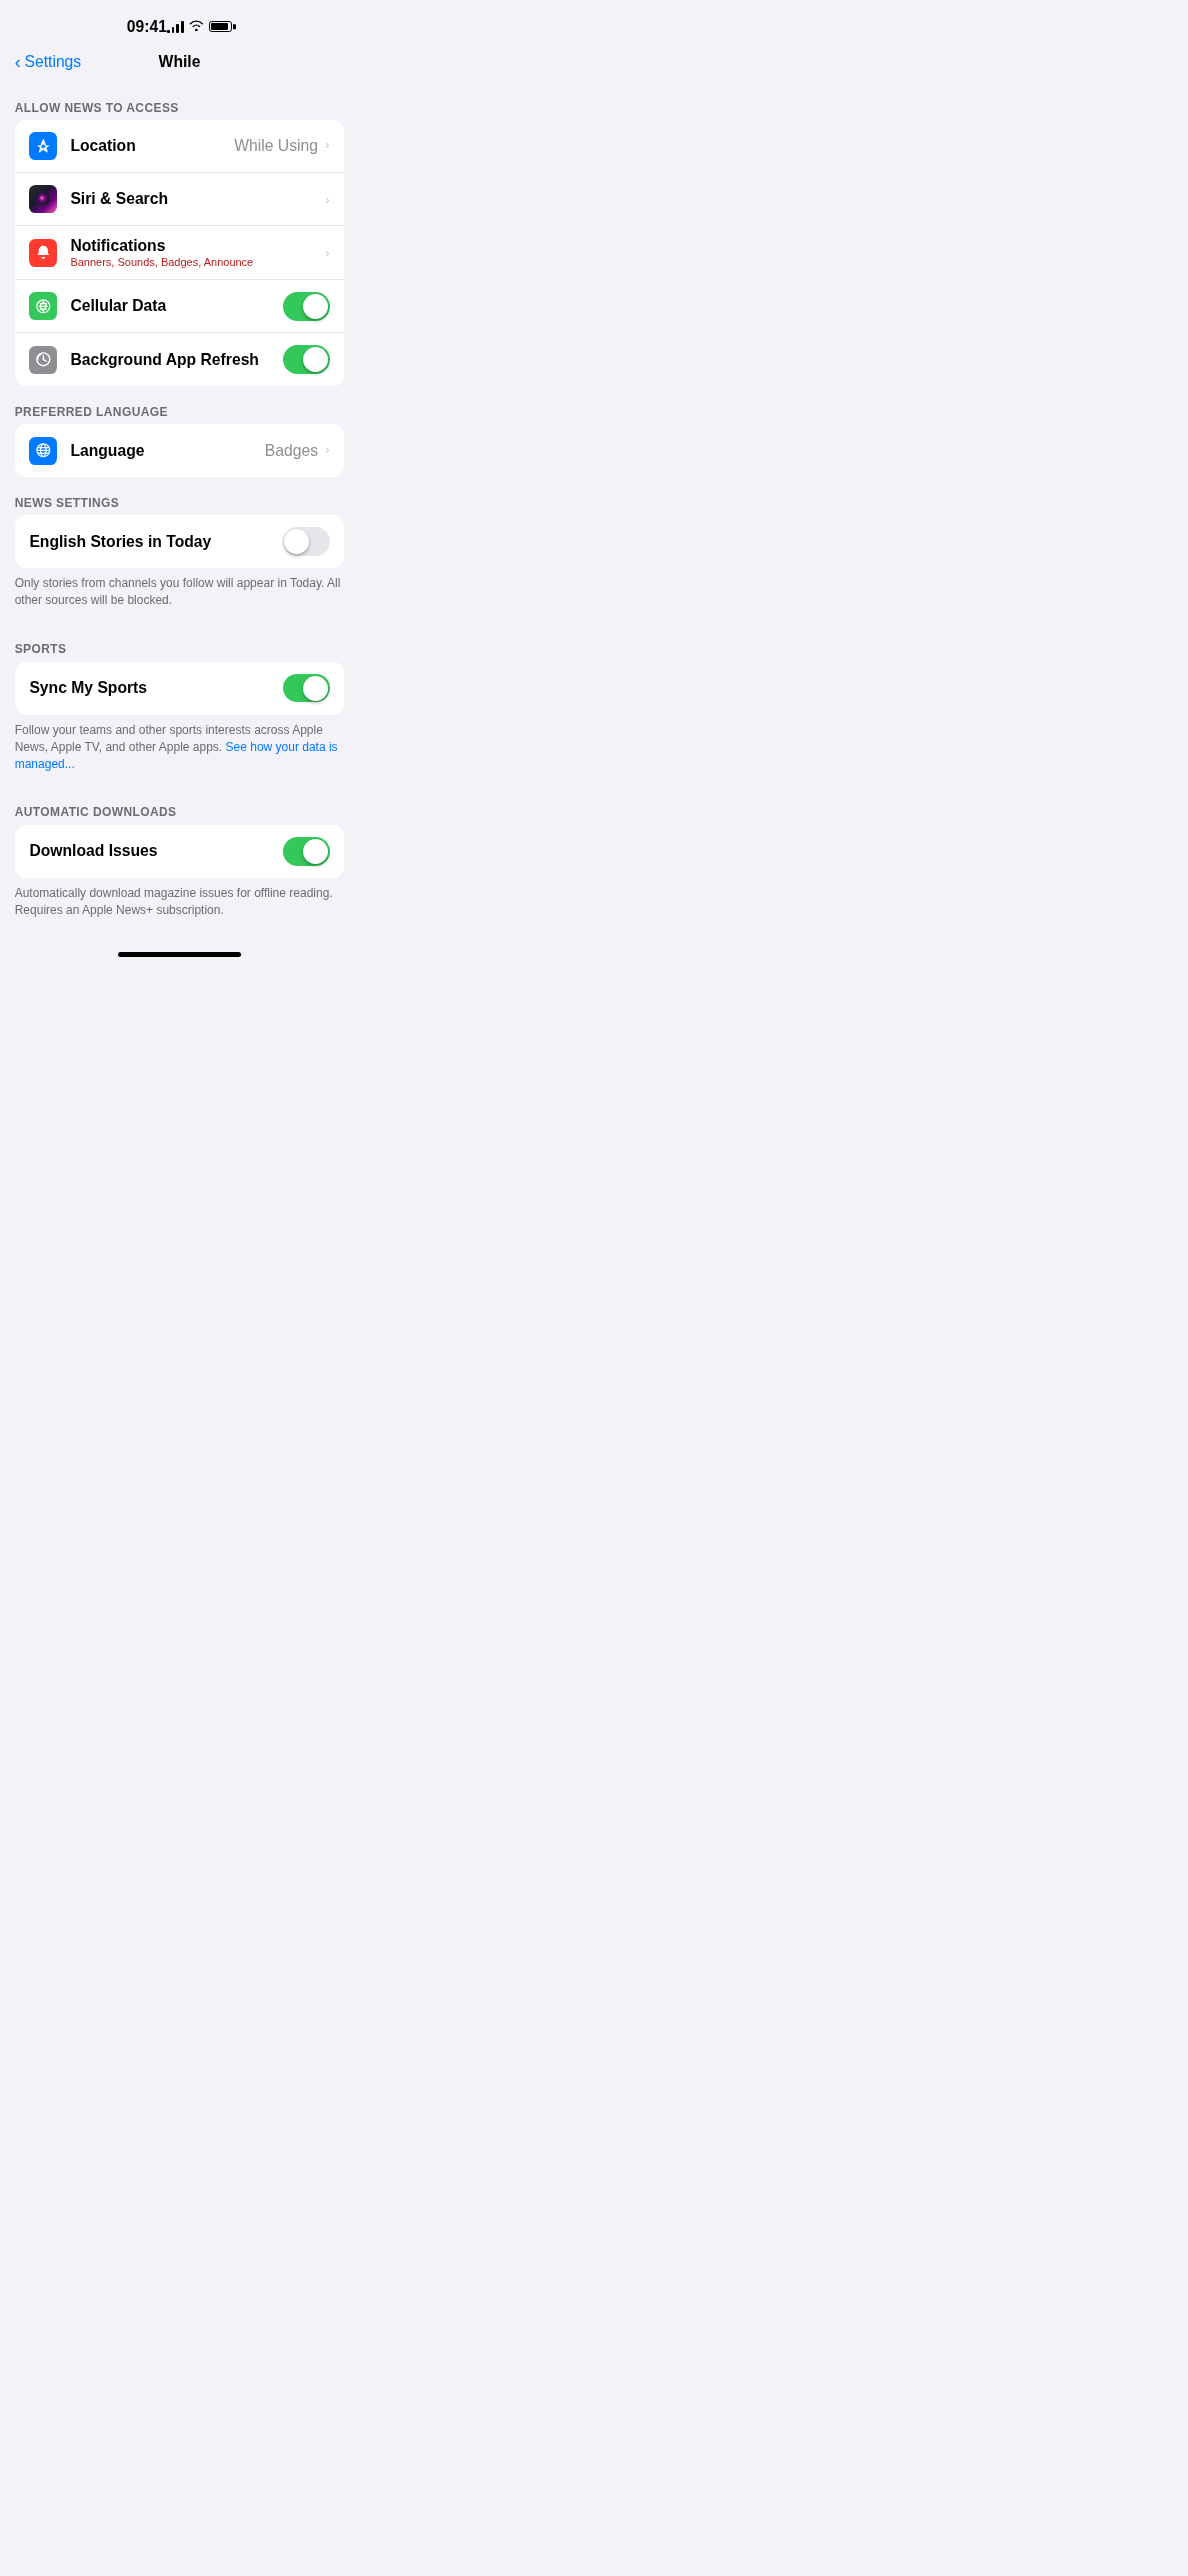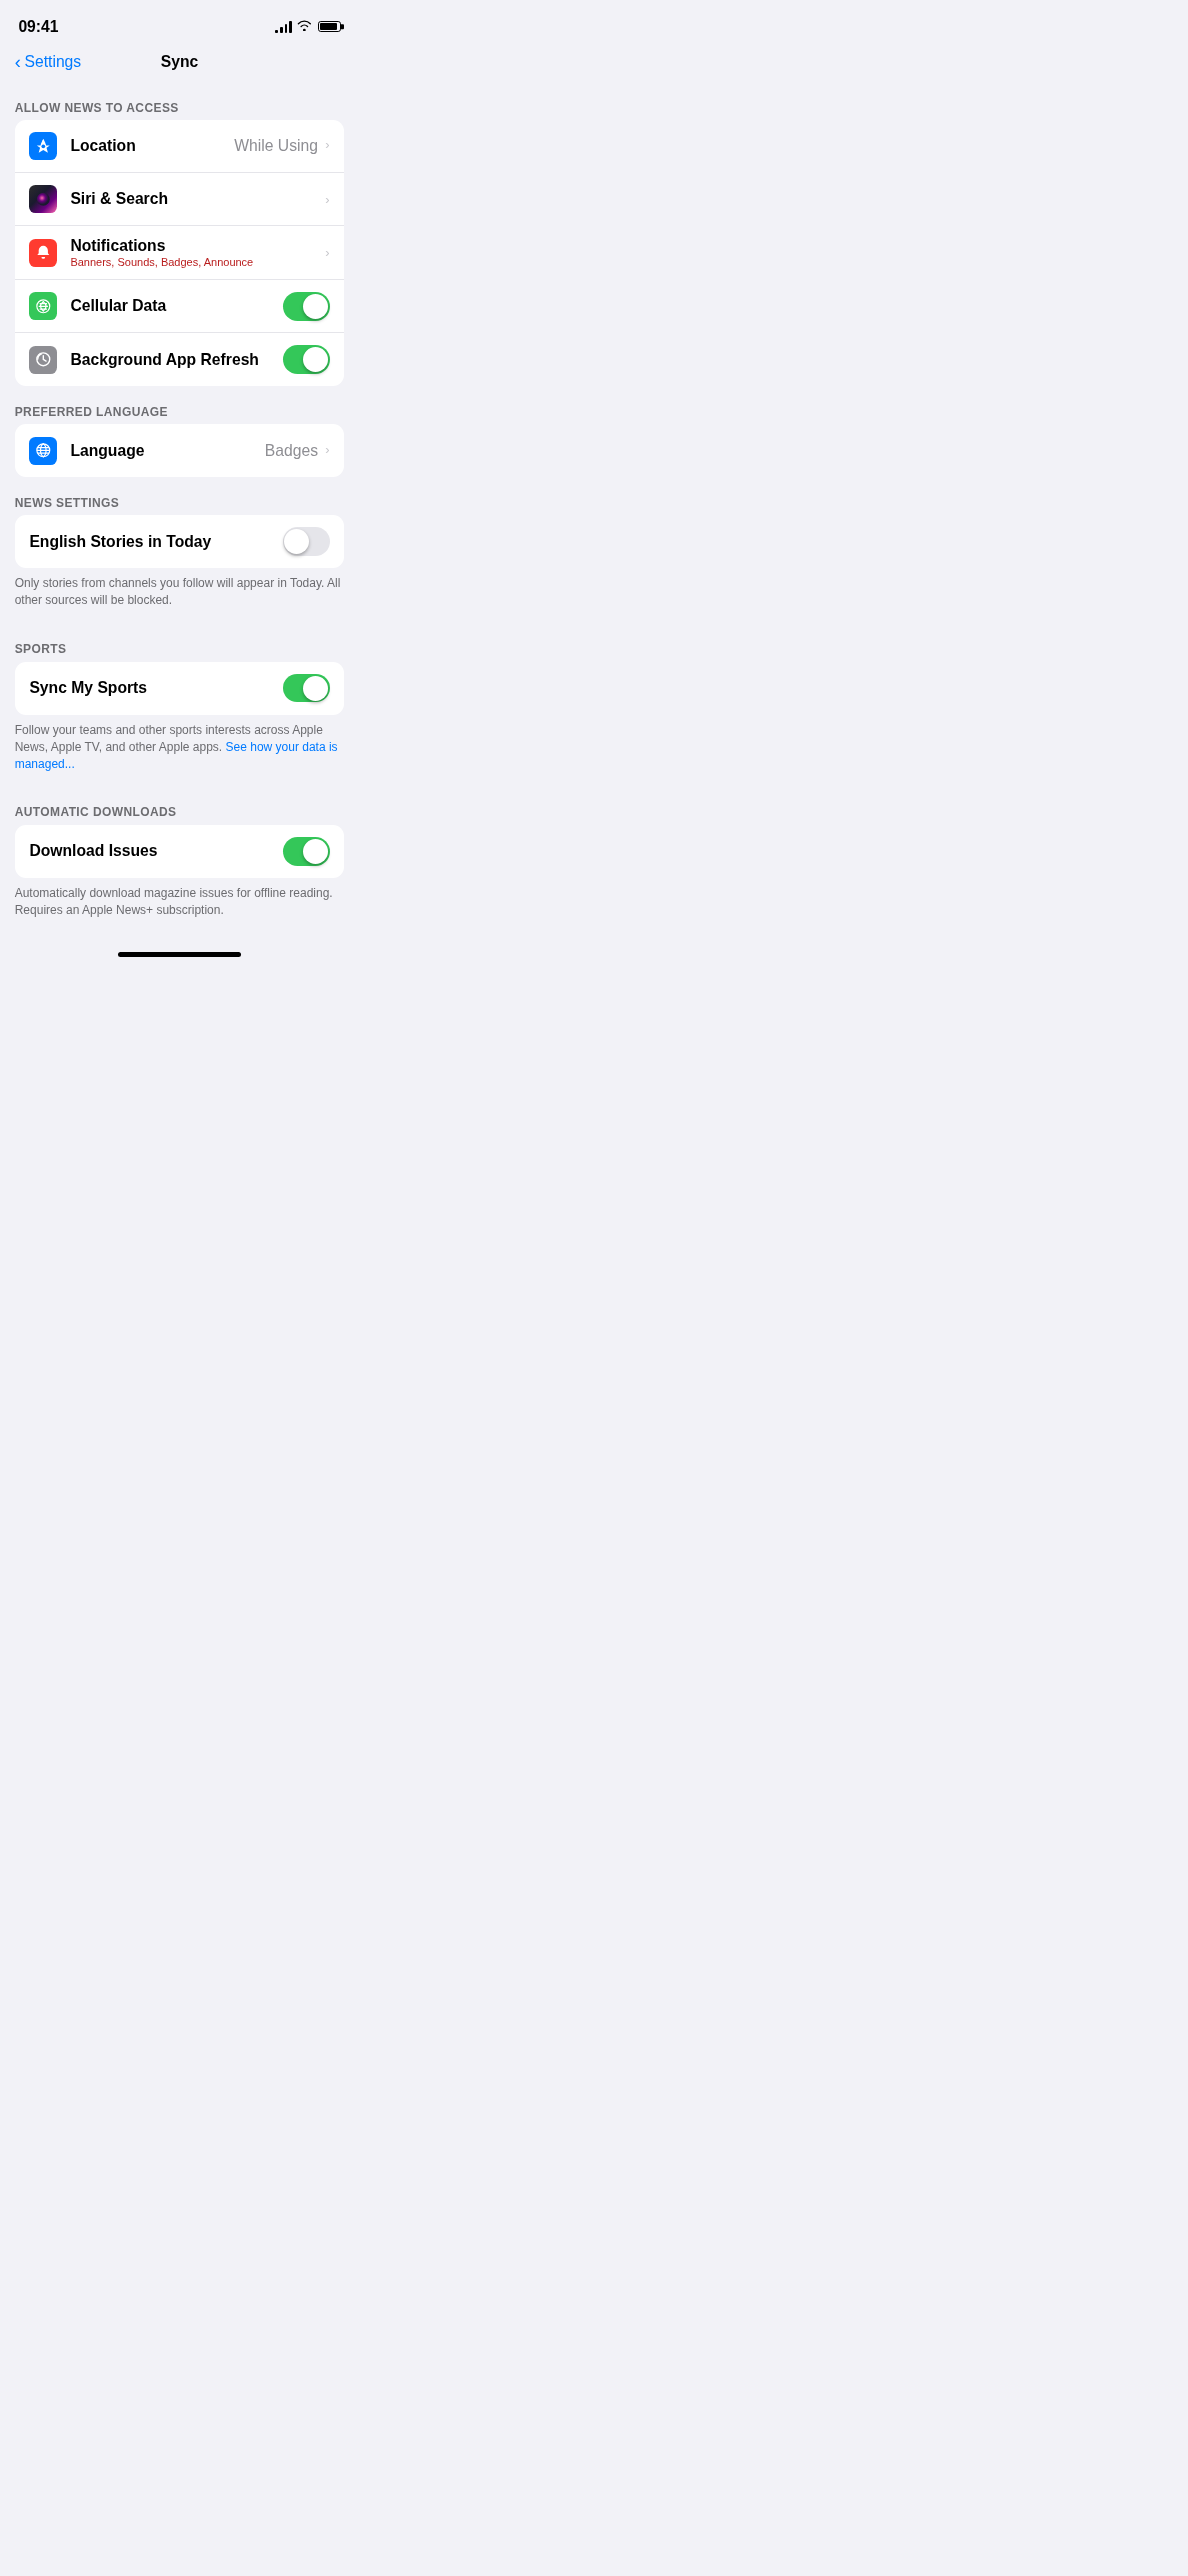--- a/index.html
+++ b/index.html
@@ -8,21 +8,21 @@
       background: #f2f2f7;
       font-family: -apple-system, BlinkMacSystemFont, 'Helvetica Neue', sans-serif;
       width: 359px;
       min-height: 778px;
       overflow-x: hidden;
     }
 
     
     .status-bar {
       display: flex;
-      justify-content: space-between;
+      justify-content: center;
       align-items: center;
       padding: 13px 18.4px 5.5px 18.4px;
       height: 46px;
     }
     .status-time {
       font-size: 15.7px;
       font-weight: 600;
       color: #000;
     }
     .status-icons {
@@ -255,21 +255,21 @@
       <div class="battery-fill"></div>
     </div>
   </div>
 </div>
 
 <div class="nav-header">
   <div class="back-button">
     <span class="back-chevron">‹</span>
     <span>Settings</span>
   </div>
-  <span class="nav-title">Sync</span>
+  <span class="nav-title">While</span>
 </div>
 
 <div class="section-header">ALLOW NEWS TO ACCESS</div>
 <div class="settings-group">
 
   <div class="settings-row">
     <div class="row-icon icon-blue">
       <svg width="16.6" height="16.6" viewBox="0 0 18 18" fill="white">
         <path d="M9 1l2.5 7H16l-3.5 2.5 1.5 5.5L9 13l-5 3 1.5-5.5L2 8h4.5z"></path>
         <path d="M9 1C9 1 6 6 6 9a3 3 0 0 0 6 0c0-3-3-8-3-8z" fill="white"></path>

